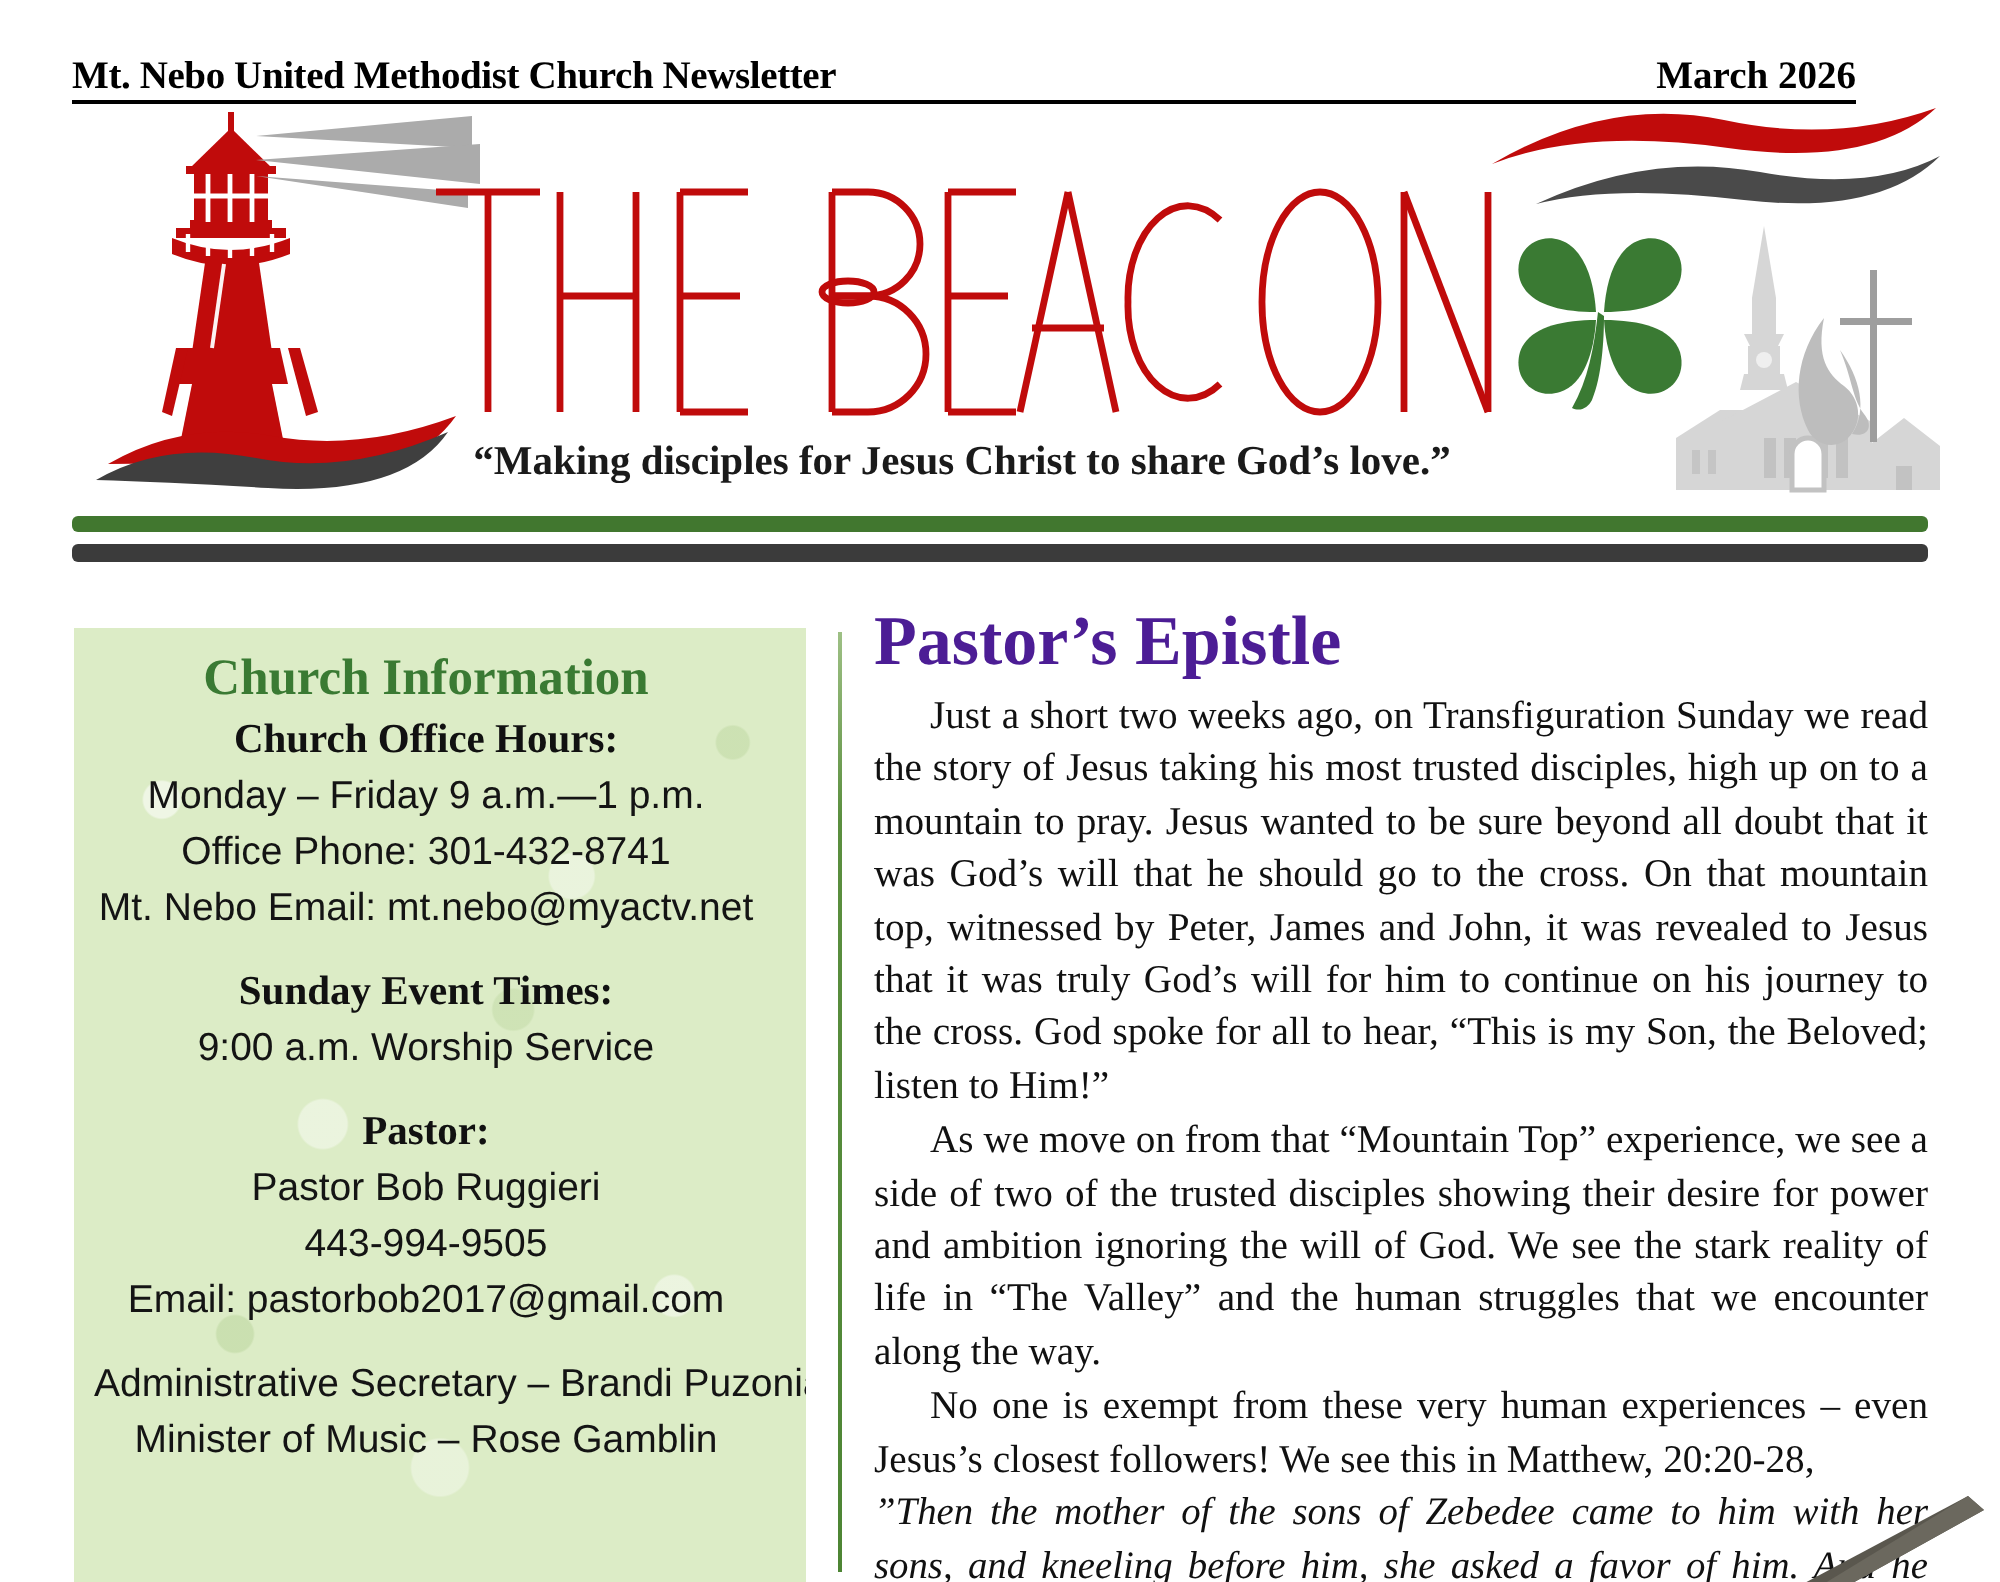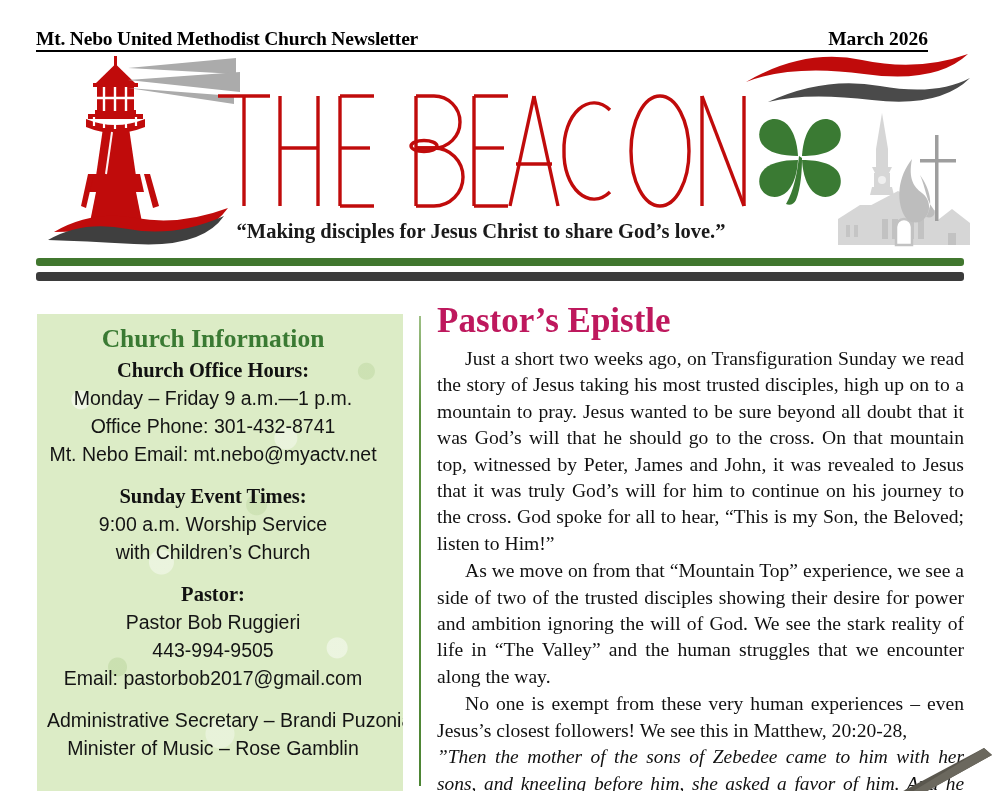--- a/index.html
+++ b/index.html
@@ -205,21 +205,21 @@
     top: 4px;
     width: 527px;
     height: 491px;
     overflow: hidden;
   }
   .epistle-title {
     font-family: "Liberation Serif", serif;
     font-weight: bold;
     font-size: 35px;
     line-height: 42px;
-    color: #be185d;
+    color: #4c1d95;
     margin: 0 0 4px 0;
     letter-spacing: 0px;
   }
   .para {
     font-family: "Liberation Serif", serif;
     font-size: 19.6px;
     line-height: 26.4px;
     text-align: justify;
     text-indent: 28px;
     margin: 0;
@@ -432,21 +432,20 @@
         <div class="sb-line">Monday – Friday  9 a.m.—1 p.m.</div>
         <div class="sb-line">Office Phone: 301-432-8741</div>
         <div class="sb-line">Mt. Nebo Email: mt.nebo@myactv.net</div>
       </div>
 
       <div class="sb-gap"></div>
 
       <div>
         <div class="sb-head">Sunday Event Times:</div>
         <div class="sb-line">9:00 a.m. Worship Service</div>
-        <div class="sb-line">with Children’s Church</div>
       </div>
 
       <div class="sb-gap"></div>
 
       <div>
         <div class="sb-head">Pastor:</div>
         <div class="sb-line">Pastor Bob Ruggieri</div>
         <div class="sb-line">443-994-9505</div>
         <div class="sb-line">Email: pastorbob2017@gmail.com</div>
       </div>

